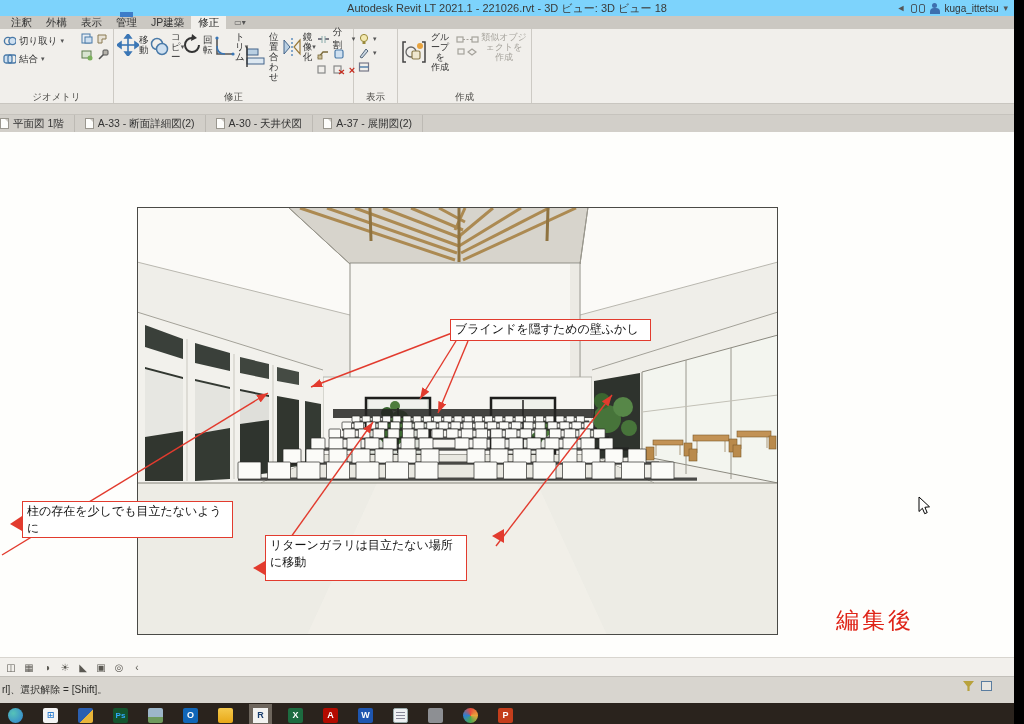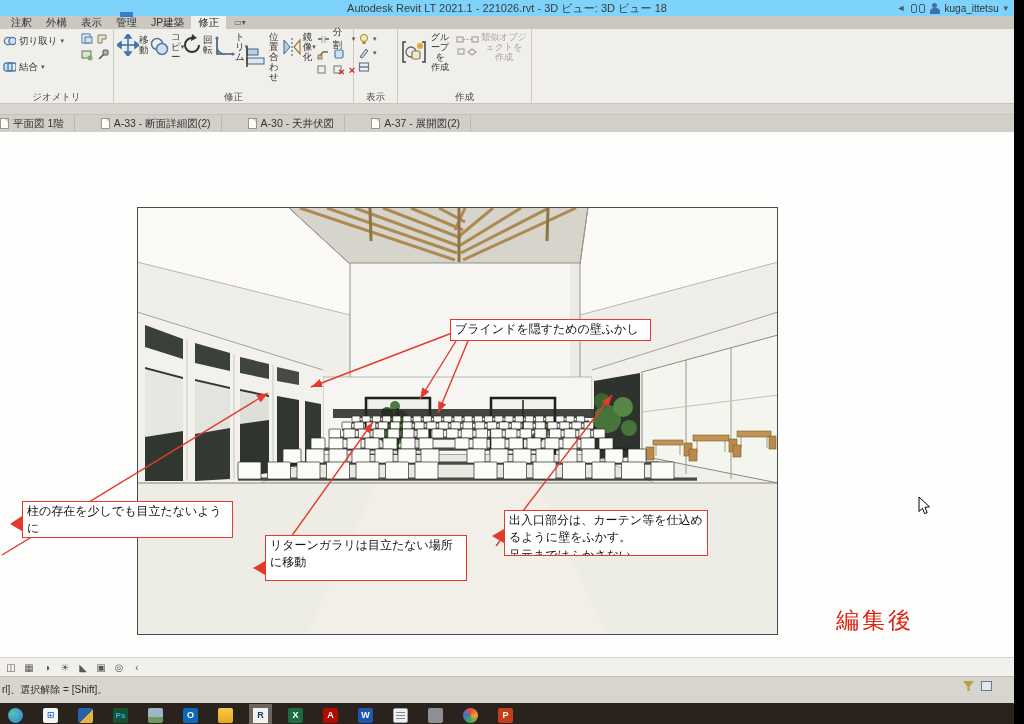--- a/index.html
+++ b/index.html
@@ -33,21 +33,21 @@
   .bigbtn .lbl{text-align:center;line-height:10px;}
   .caret{font-size:7px;color:#555;line-height:6px;}
   .rowbtn{display:flex;align-items:center;gap:3px;font-size:9.5px;color:#333;height:18px;}
   .smic{width:13px;height:13px;display:inline-flex;align-items:center;justify-content:center;}
   .gray{color:#a5a29b;}
   .redx{color:#c62b1e;font-weight:bold;font-size:11px;line-height:10px;}
   .twoline{width:46px;font-size:9px;line-height:10px;text-align:center;color:#333;}
   .twoline.gray{color:#a7a49d;}
   
   #optionstrip{height:10px;background:#d9d6d0;border-bottom:1px solid #c6c3bd;}
-  #viewtabs{height:17px;background:#d2cfc9;display:flex;align-items:center;overflow:hidden;gap:16px;}
+  #viewtabs{height:17px;background:#d2cfc9;display:flex;align-items:center;overflow:hidden;}
   .vtab{display:flex;align-items:center;gap:4px;padding:0 10px;height:17px;border-right:1px solid #bdbab4;font-size:10.5px;color:#333;white-space:nowrap;}
   .vtab:first-child{margin-left:-10px;}
   .docic{width:9px;height:11px;background:#fdfdfb;border:1px solid #9a978f;box-sizing:border-box;position:relative;flex:none;}
   .docic:after{content:"";position:absolute;right:0;top:0;border-style:solid;border-width:0 3px 3px 0;border-color:transparent #cdcac4 transparent transparent;}
   
   #canvas{position:relative;height:525px;background:#fefefc;}
   #render-wrap{position:absolute;left:137px;top:75px;width:641px;height:428px;}
   #overlay{position:absolute;left:0;top:0;width:1014px;height:525px;pointer-events:none;}
   .note{position:absolute;background:#fff;border:1.6px solid #e23b2e;color:#121212;font-size:12px;line-height:1.45;padding:1px 4px;box-sizing:border-box;white-space:pre-wrap;overflow:hidden;}
   #stamp{position:absolute;left:836px;top:473px;color:#df2418;font-size:23px;letter-spacing:3px;font-weight:500;}
@@ -87,21 +87,21 @@
     <span class="rtab">表示</span>
     <span class="rtab">管理</span>
     <span class="rtab">JP建築</span>
     <span class="rtab active">修正</span>
     <span class="paneltoggle">▭▾</span>
   </div>
 
   <div id="ribbon">
 
     <div class="panel" style="width:113px">
-      <div class="content" style="flex-direction:column;gap:8px;">
+      <div class="content" style="flex-direction:column;gap:0;">
         <div class="rowbtn">
           <span class="smic">
             <svg width="14" height="12">
                 <circle cx="5" cy="6" r="3.6" fill="none" stroke="#4a7aa8" stroke-width="1.4"></circle>
                 <circle cx="9.5" cy="6" r="3.6" fill="#cfe0f0" stroke="#4a7aa8" stroke-width="1.4"></circle>
               </svg>
           </span>
           <span>切り取り</span>
           <span class="caret">▾</span>
         </div>
@@ -615,22 +615,20 @@
         <polygon points="492,404 504,397 504,411"></polygon>
       </g>
       <g>
         <path d="M919,365 l0,14.5 l3.4,-3.2 l2.3,5.4 l2.5,-1.1 l-2.3,-5.3 l4.6,-0.5 z" fill="#fff" stroke="#000" stroke-width="1"></path>
       </g>
     </svg>
 
     <div class="note" style="left:450px;top:187px;width:201px;height:22px;">ブラインドを隠すための壁ふかし</div>
     <div class="note" style="left:22px;top:369px;width:211px;height:37px;">柱の存在を少しでも目立たないように</div>
     <div class="note" style="left:265px;top:403px;width:202px;height:46px;">リターンガラリは目立たない場所に移動</div>
-    <div class="note" style="left:504px;top:378px;width:204px;height:46px;">出入口部分は、カーテン等を仕込めるように壁をふかす。
-足元まではふかさない</div>
     <div id="stamp">編集後</div>
   </div>
 
   <div id="viewctrl">
     <span class="vcic">◫</span>
     <span class="vcic">▦</span>
     <span class="vcic">◑</span>
     <span class="vcic">☀</span>
     <span class="vcic">◣</span>
     <span class="vcic">▣</span>

